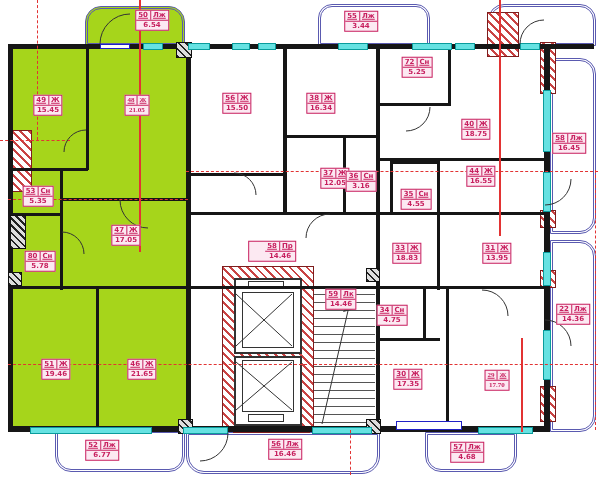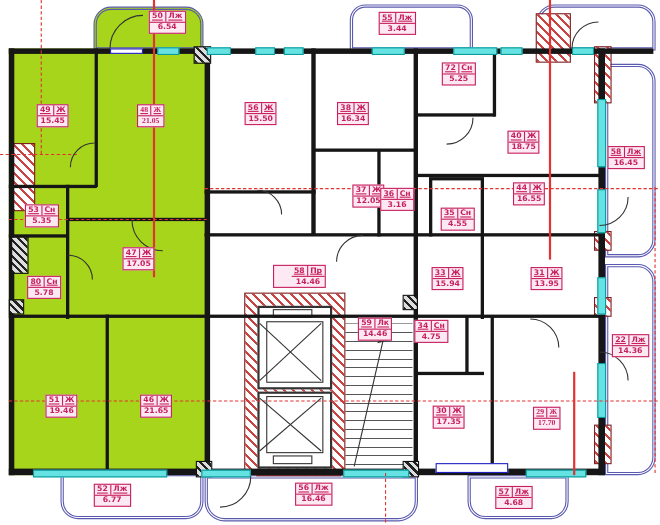--- a/index.html
+++ b/index.html
@@ -280,21 +280,21 @@
         <span>58</span>
         <span>Лж</span>
       </div>
     <div class="la">16.45</div>
   </div>
   <div class="lbl" style="left:407px;top:253px;">
     <div class="lr">
         <span>33</span>
         <span>Ж</span>
       </div>
-    <div class="la">15.94</div>
+    <div class="la">18.83</div>
   </div>
   <div class="lbl" style="left:497px;top:253px;">
     <div class="lr">
         <span>31</span>
         <span>Ж</span>
       </div>
     <div class="la">13.95</div>
   </div>
   <div class="lbl" style="left:272px;top:251px;padding-left:16px;">
     <div class="lr">
@@ -303,21 +303,21 @@
       </div>
     <div class="la">14.46</div>
   </div>
   <div class="lbl" style="left:341px;top:299px;">
     <div class="lr">
         <span>59</span>
         <span>Лк</span>
       </div>
     <div class="la">14.46</div>
   </div>
-  <div class="lbl" style="left:392px;top:301px;">
+  <div class="lbl" style="left:392px;top:315px;">
     <div class="lr">
         <span>34</span>
         <span>Сн</span>
       </div>
     <div class="la">4.75</div>
   </div>
   <div class="lbl" style="left:408px;top:379px;">
     <div class="lr">
         <span>30</span>
         <span>Ж</span>

